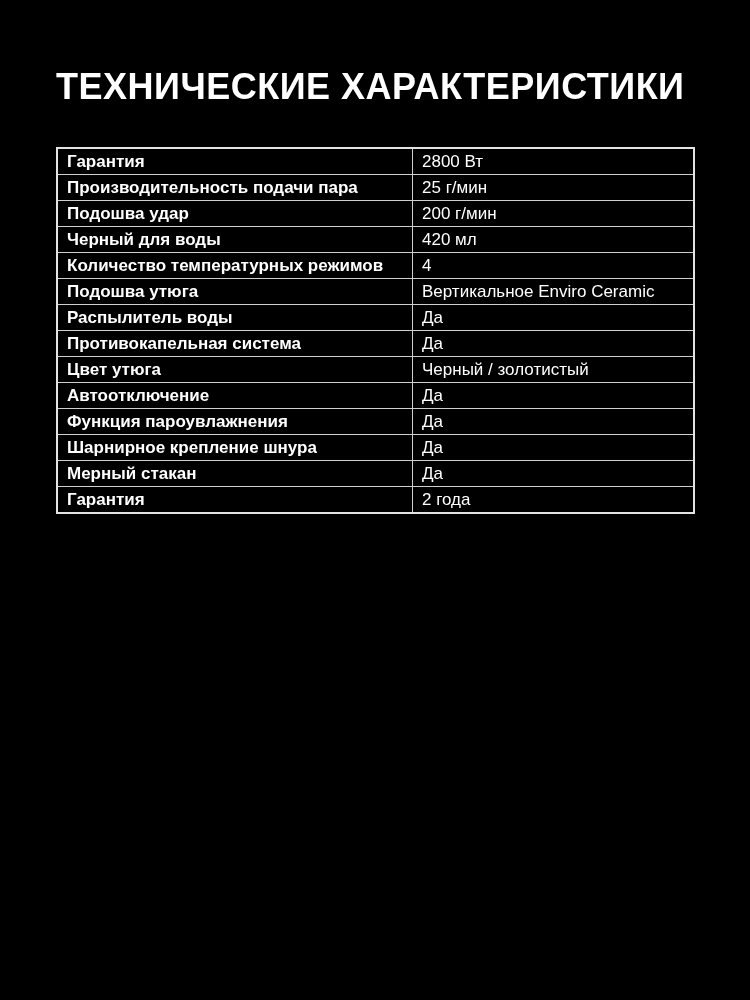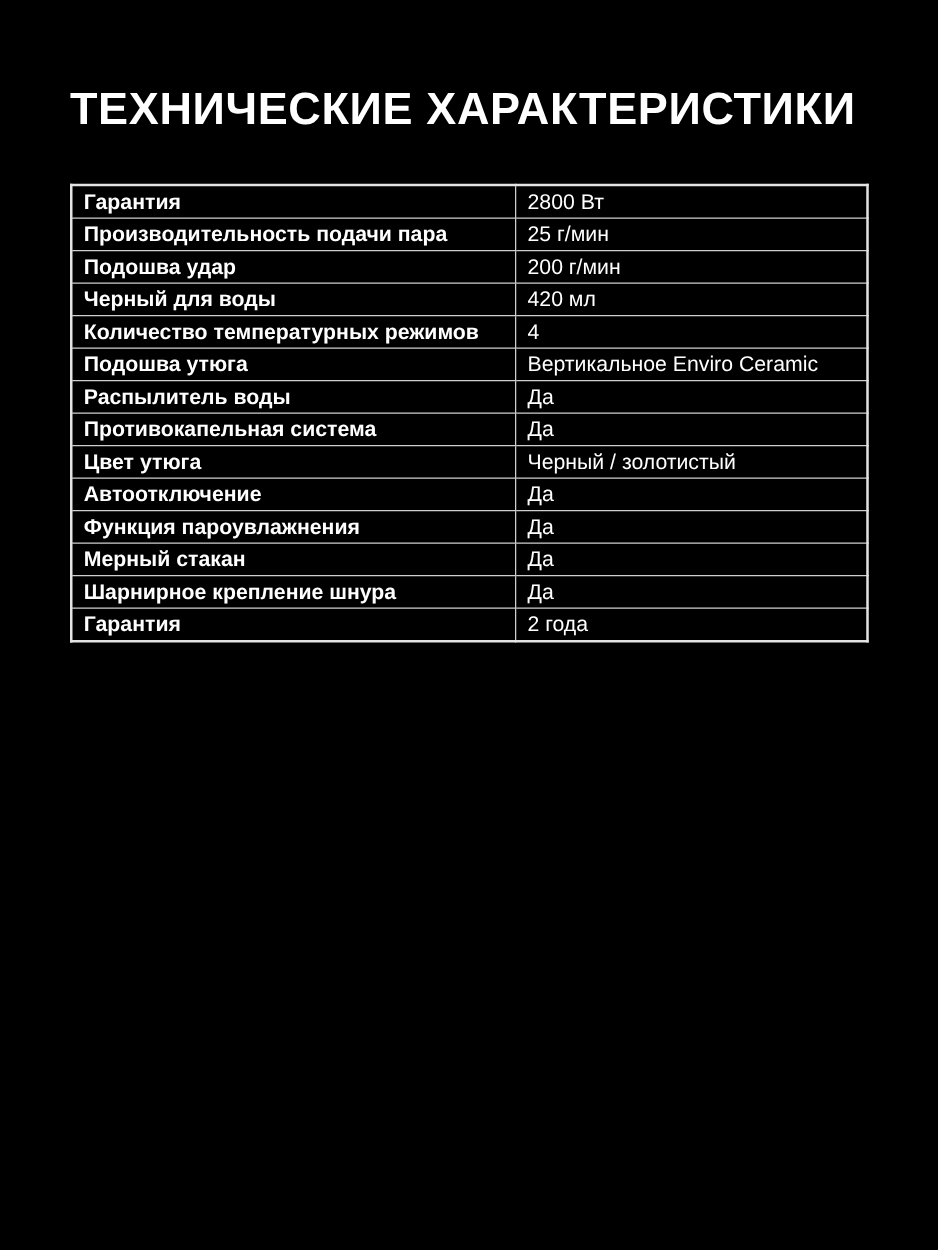--- a/index.html
+++ b/index.html
@@ -99,25 +99,25 @@
         </tr>
         <tr>
           <td class="label">Автоотключение</td>
           <td class="value">Да</td>
         </tr>
         <tr>
           <td class="label">Функция пароувлажнения</td>
           <td class="value">Да</td>
         </tr>
         <tr>
-          <td class="label">Мерный стакан</td>
+          <td class="label">Шарнирное крепление шнура</td>
           <td class="value">Да</td>
         </tr>
         <tr>
-          <td class="label">Шарнирное крепление шнура</td>
+          <td class="label">Мерный стакан</td>
           <td class="value">Да</td>
         </tr>
         <tr>
           <td class="label">Гарантия</td>
           <td class="value">2 года</td>
         </tr>
       </tbody>
   </table>
 </div>
 

